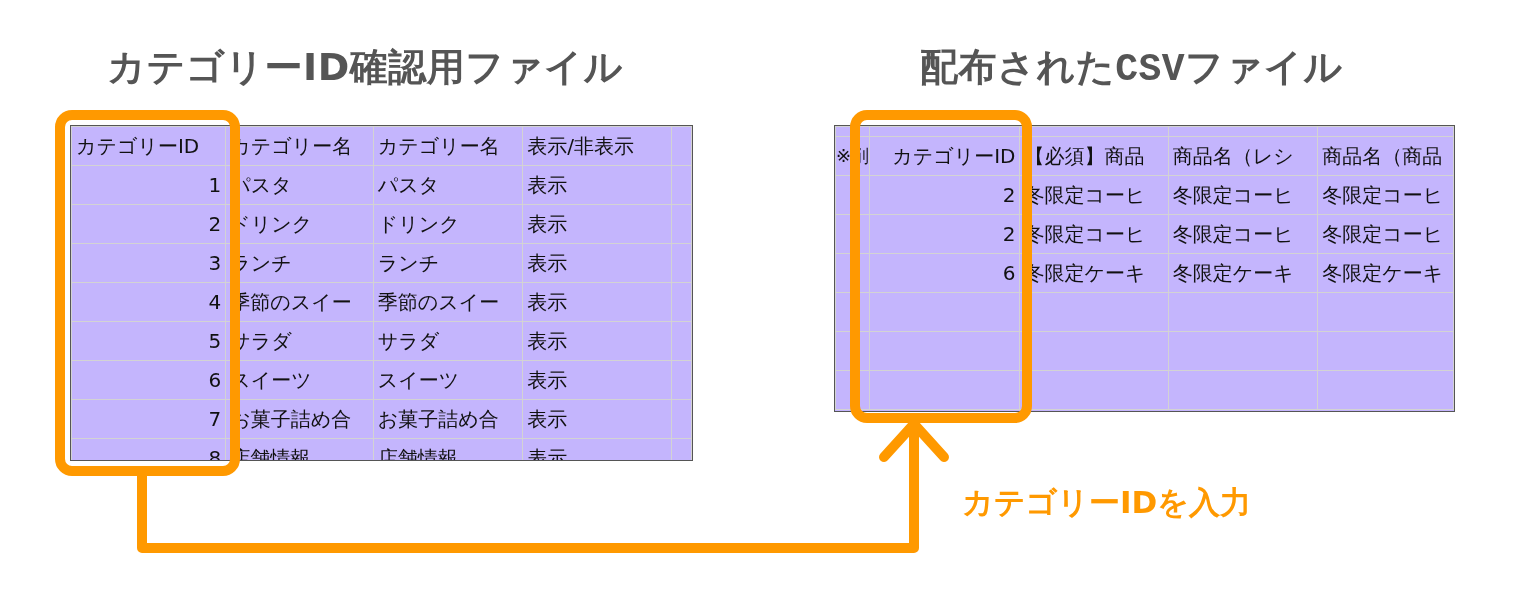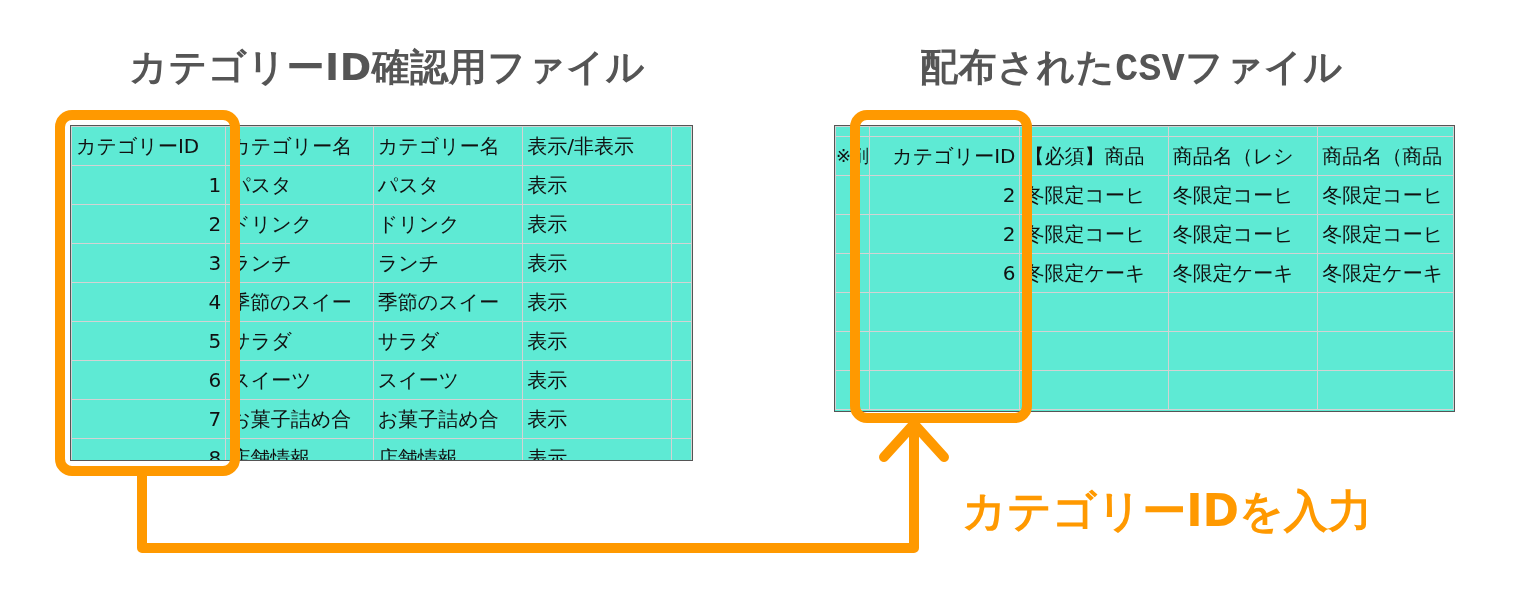--- a/index.html
+++ b/index.html
@@ -1,25 +1,25 @@
 <!DOCTYPE html>
 <html><head>
   <meta charset="utf-8">
   <style>
     html, body { margin:0; padding:0; background:#ffffff; }
     body { width:1520px; height:599px; position:relative; overflow:hidden;
            font-family:"DejaVu Sans", "Liberation Sans", sans-serif; }
     .title { position:absolute; font-weight:bold; color:#555555; font-size:38px;
              letter-spacing:0.5px; white-space:nowrap; }
-    #title-left { left:129px; top:42px; }
+    #title-left { left:107px; top:42px; }
     #title-right { left:920px; top:42px;font-family:Liberation Mono, monospace; }
-    .note { position:absolute; left:962px; top:482px; font-size:44px; font-weight:bold;
+    .note { position:absolute; left:962px; top:482px; font-size:31px; font-weight:bold;
             color:#ff9900; white-space:nowrap; }
 
-    .sheet { position:absolute; border:1.5px solid #555555; background:#5eead4; overflow:hidden; }
+    .sheet { position:absolute; border:1.5px solid #555555; background:#c4b5fd; overflow:hidden; }
     .sheet table { border-collapse:collapse; table-layout:fixed; }
     .sheet td { border:1.5px solid #d3d3d3; padding:0 4px; height:38px;
                 font-size:20px; color:#111; white-space:nowrap; overflow:hidden;
                 font-family:"DejaVu Sans", sans-serif; }
     .sheet td.num { text-align:right; }
     #sheet-left { left:70px; top:125px; width:621px; height:334px; }
     #sheet-right { left:834px; top:125px; width:619px; height:285px; }
     #sheet-right tr.spacer td { height:9px; padding:0; }
 
     svg.overlay { position:absolute; left:0; top:0; width:1520px; height:599px; pointer-events:none; }

